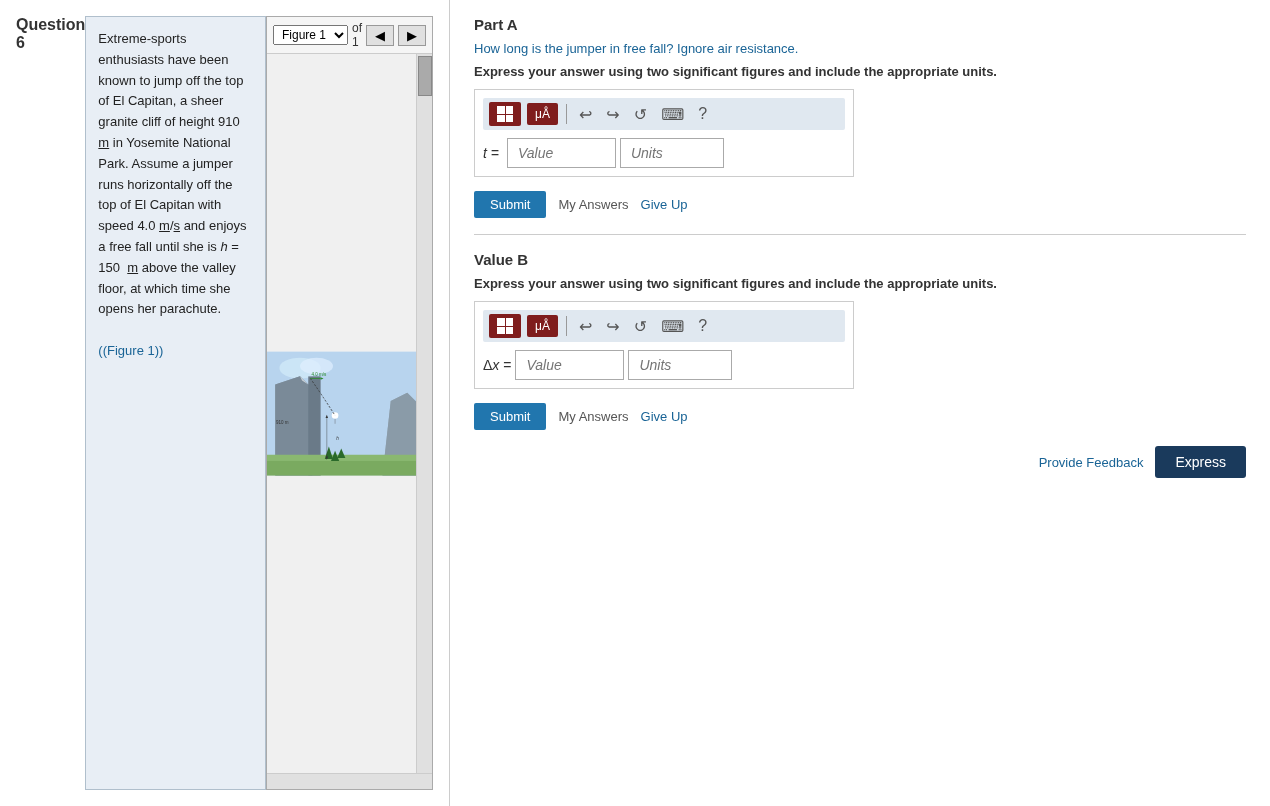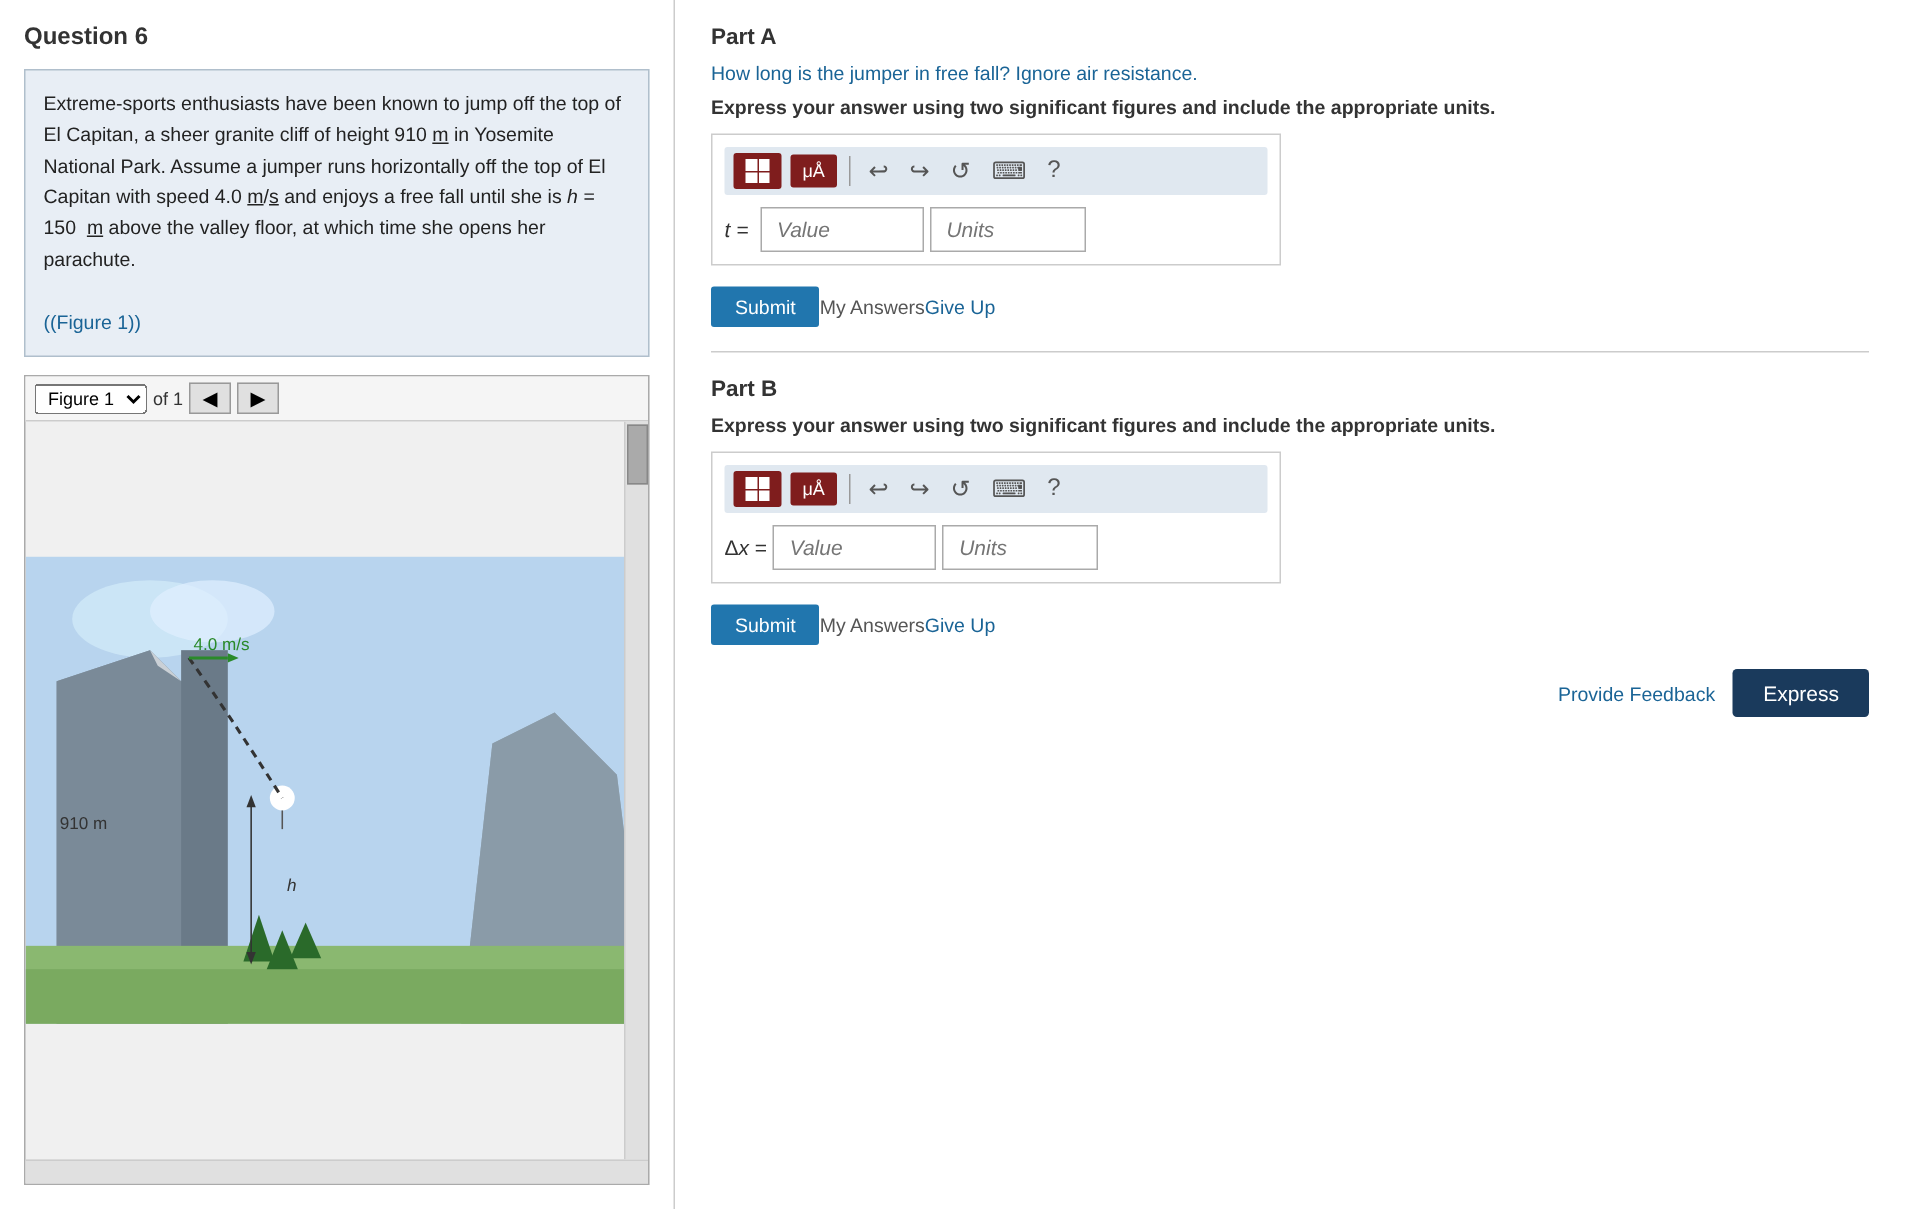--- a/index.html
+++ b/index.html
@@ -6,22 +6,22 @@
     body { font-family: Arial, sans-serif; font-size: 14px; background: #fff; color: #333; display: flex; height: 806px; overflow: hidden; }
 
     
     .left-panel {
       width: 450px;
       min-width: 450px;
       padding: 16px;
       background: #fff;
       border-right: 1px solid #ccc;
       display: flex;
-      flex-direction: column;
-      gap: 12px;
+      flex-direction: row;
+      gap: 0;
     }
     .question-title {
       font-size: 16px;
       font-weight: bold;
       color: #333;
     }
     .question-text-box {
       background: #e8eef5;
       border: 1px solid #b0bfcc;
       padding: 12px;
@@ -207,21 +207,21 @@
       font-style: italic;
       color: #aaa;
       width: 104px;
       outline: none;
       background: #fff;
     }
 
     .submit-row {
       display: flex;
       align-items: center;
-      gap: 0;
+      gap: 12px;
       margin-top: 6px;
     }
     .submit-btn {
       background: #2176ae;
       color: white;
       border: none;
       padding: 6px 16px;
       font-size: 13px;
       cursor: pointer;
       border-radius: 2px;
@@ -374,21 +374,21 @@
     </div>
 
     <div class="submit-row">
       <button class="submit-btn">Submit</button>
       <a href="#" class="my-answers-link">My Answers</a>
       <a href="#" class="give-up-link">Give Up</a>
     </div>
   </div>
 
   <div class="part-section" style="border-bottom:none;">
-    <div class="part-title">Part B</div>
+    <div class="part-title">Value B</div>
     <div class="part-instruction">Express your answer using two significant figures and include the appropriate units.</div>
 
     <div class="answer-box">
       <div class="answer-toolbar">
         <button class="toolbar-btn grid-btn">
           <div class="grid-icon">
             <span></span>
               <span></span>
               <span></span>
               <span></span>

